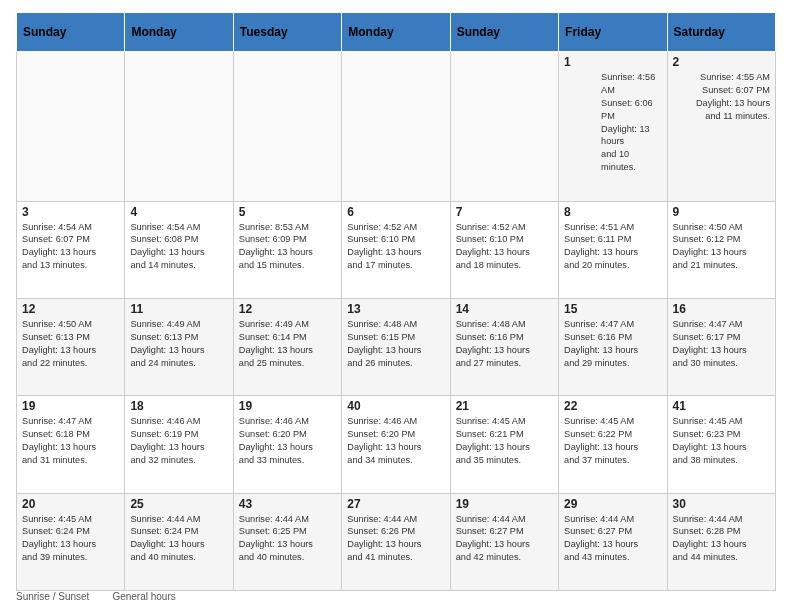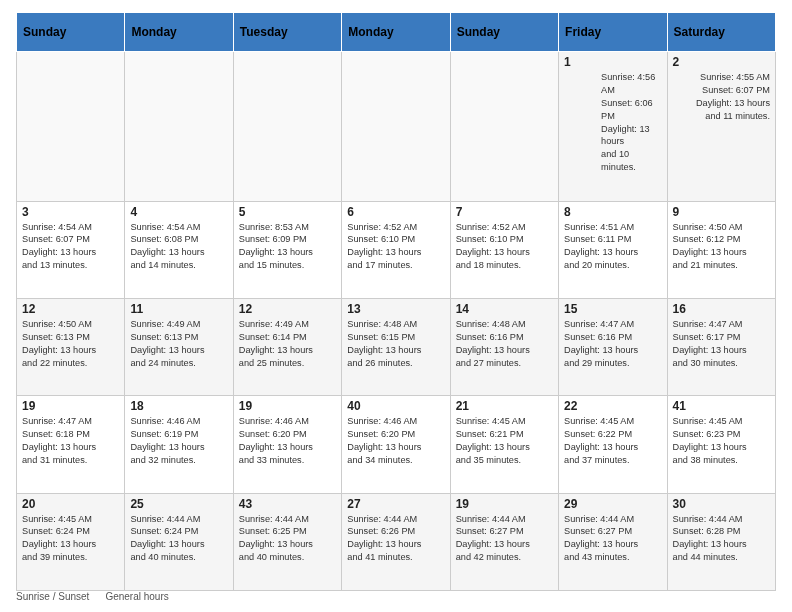--- a/index.html
+++ b/index.html
@@ -104,21 +104,21 @@
       color: #333;
       line-height: 1.4;
     }
     .empty-cell {
       background: #f9f9f9 !important;
     }
     .footer {
       font-size: 10px;
       color: #555;
       display: flex;
-      gap: 16px;
+      gap: 23px;
     }
   </style>
 </head>
 <body>
 
 <div class="page">
 
   <table class="calendar">
     <thead>
       <tr>

